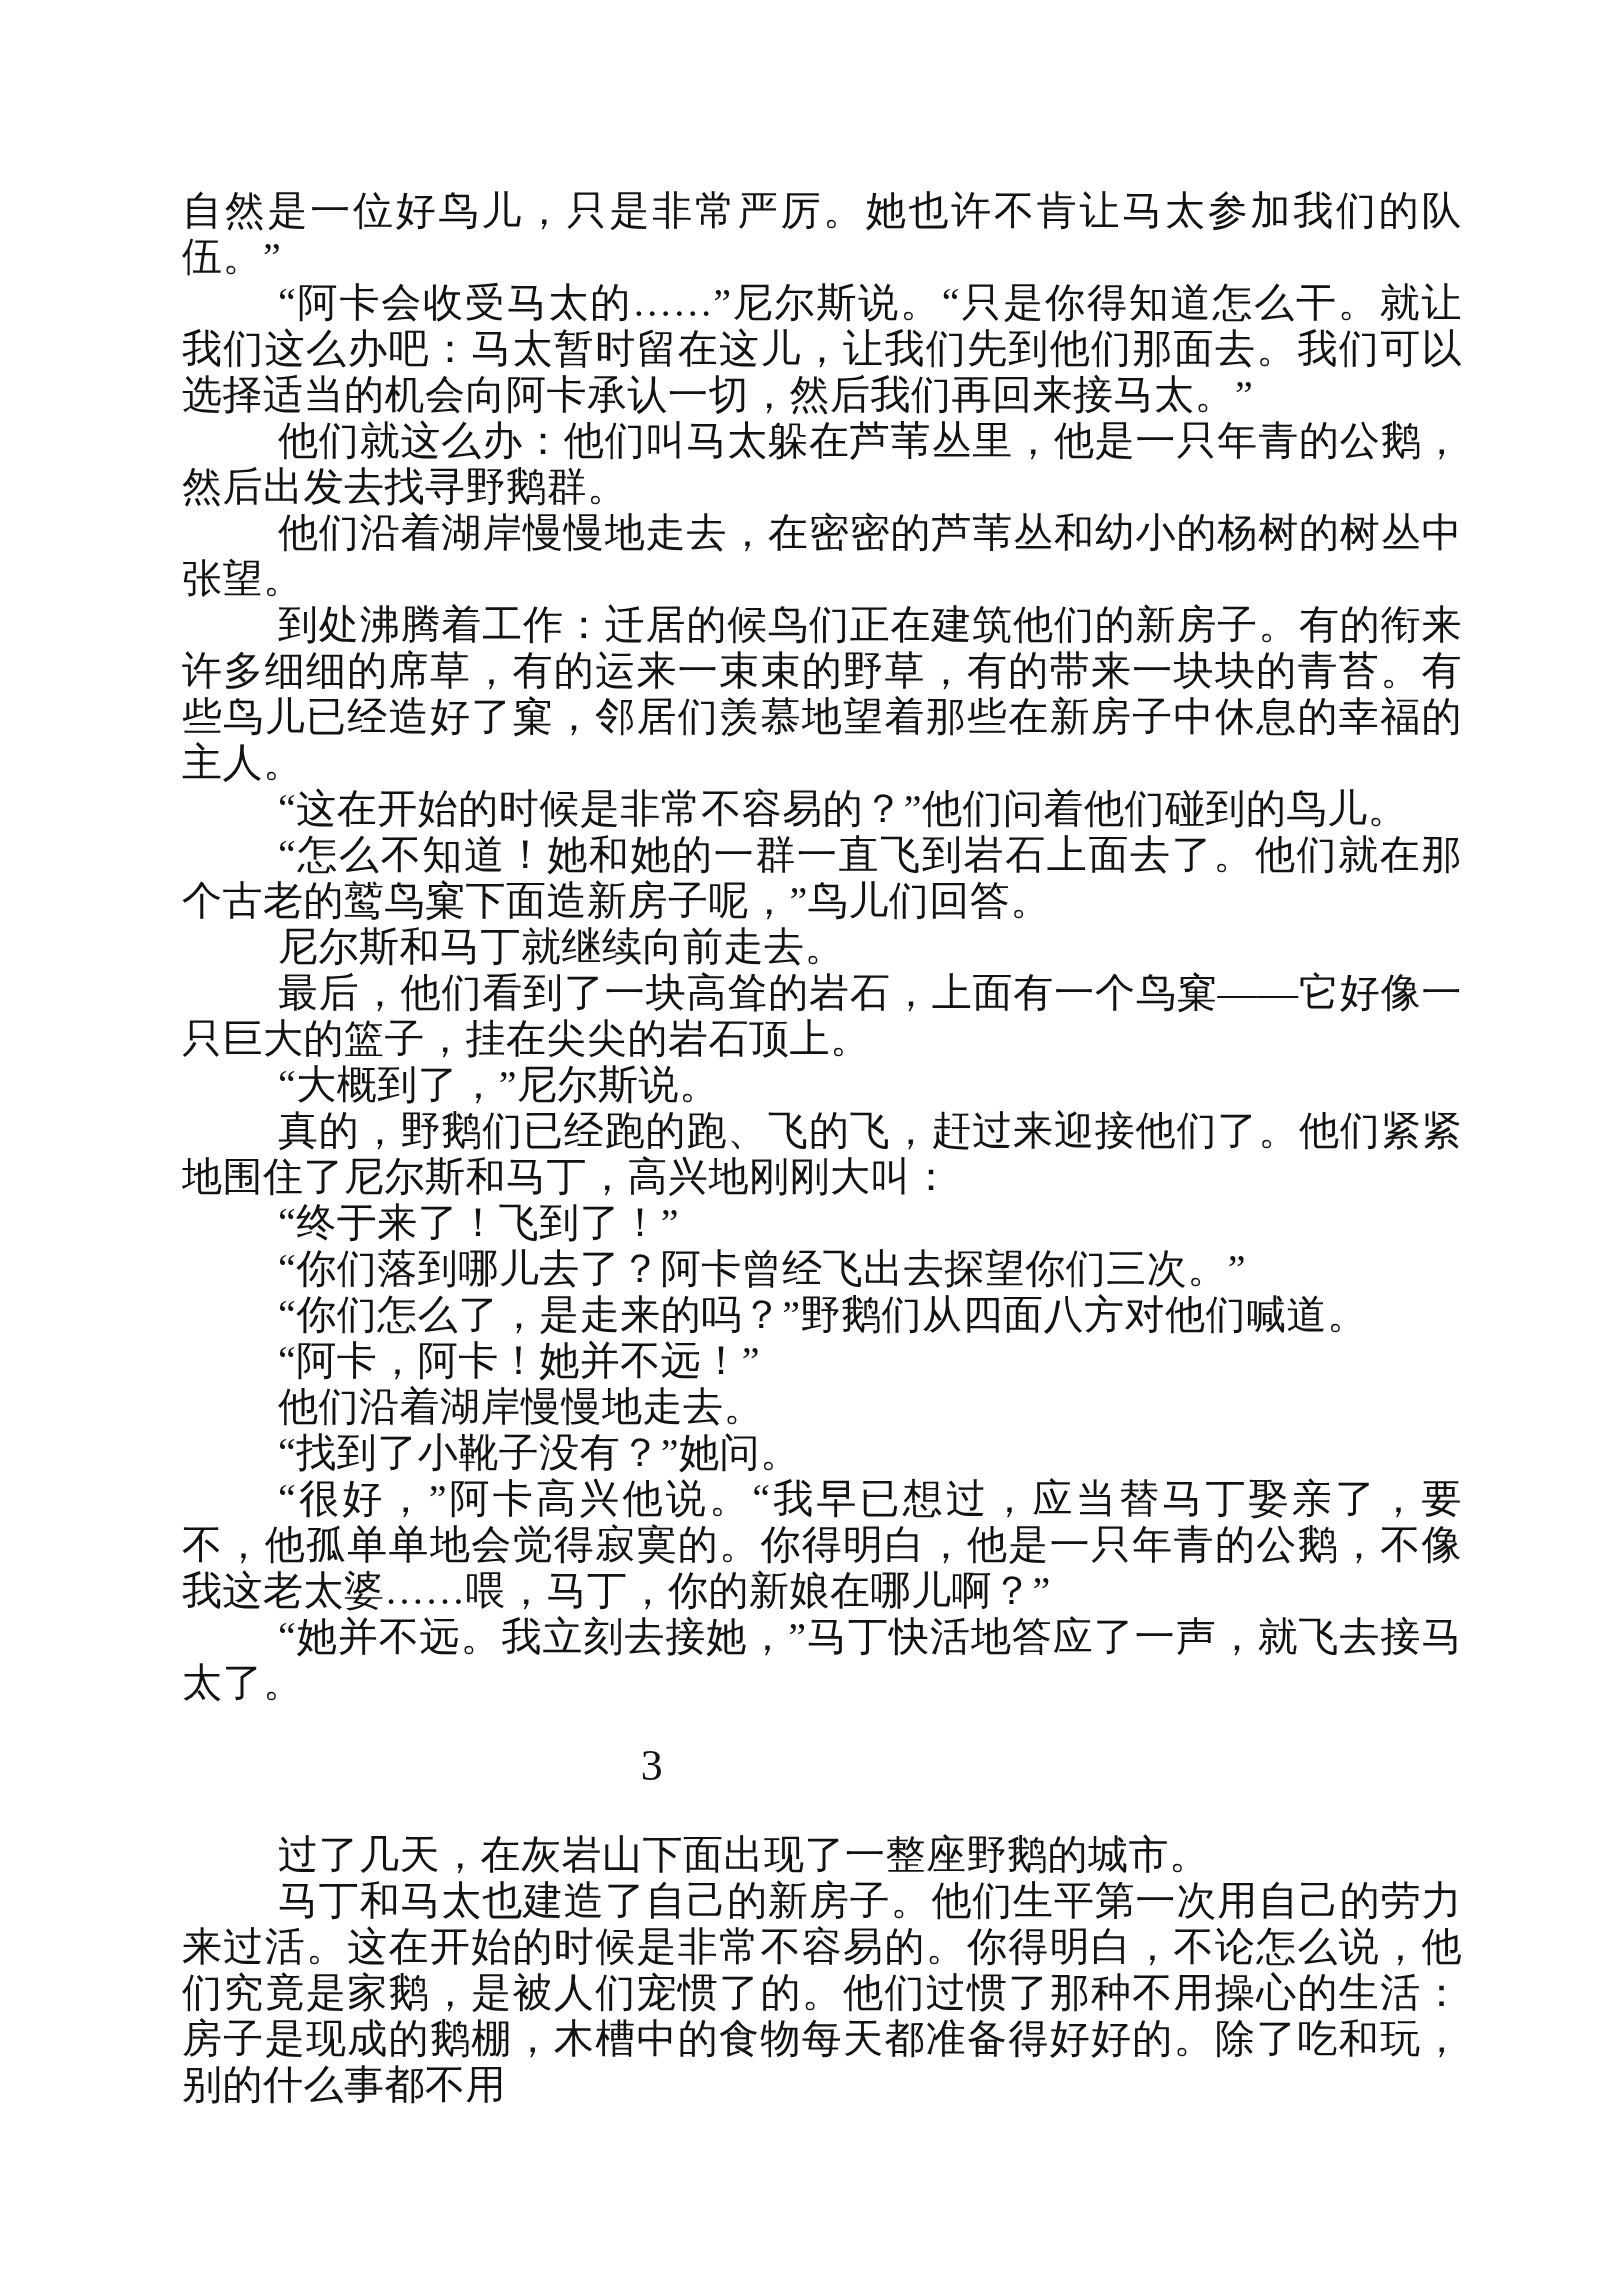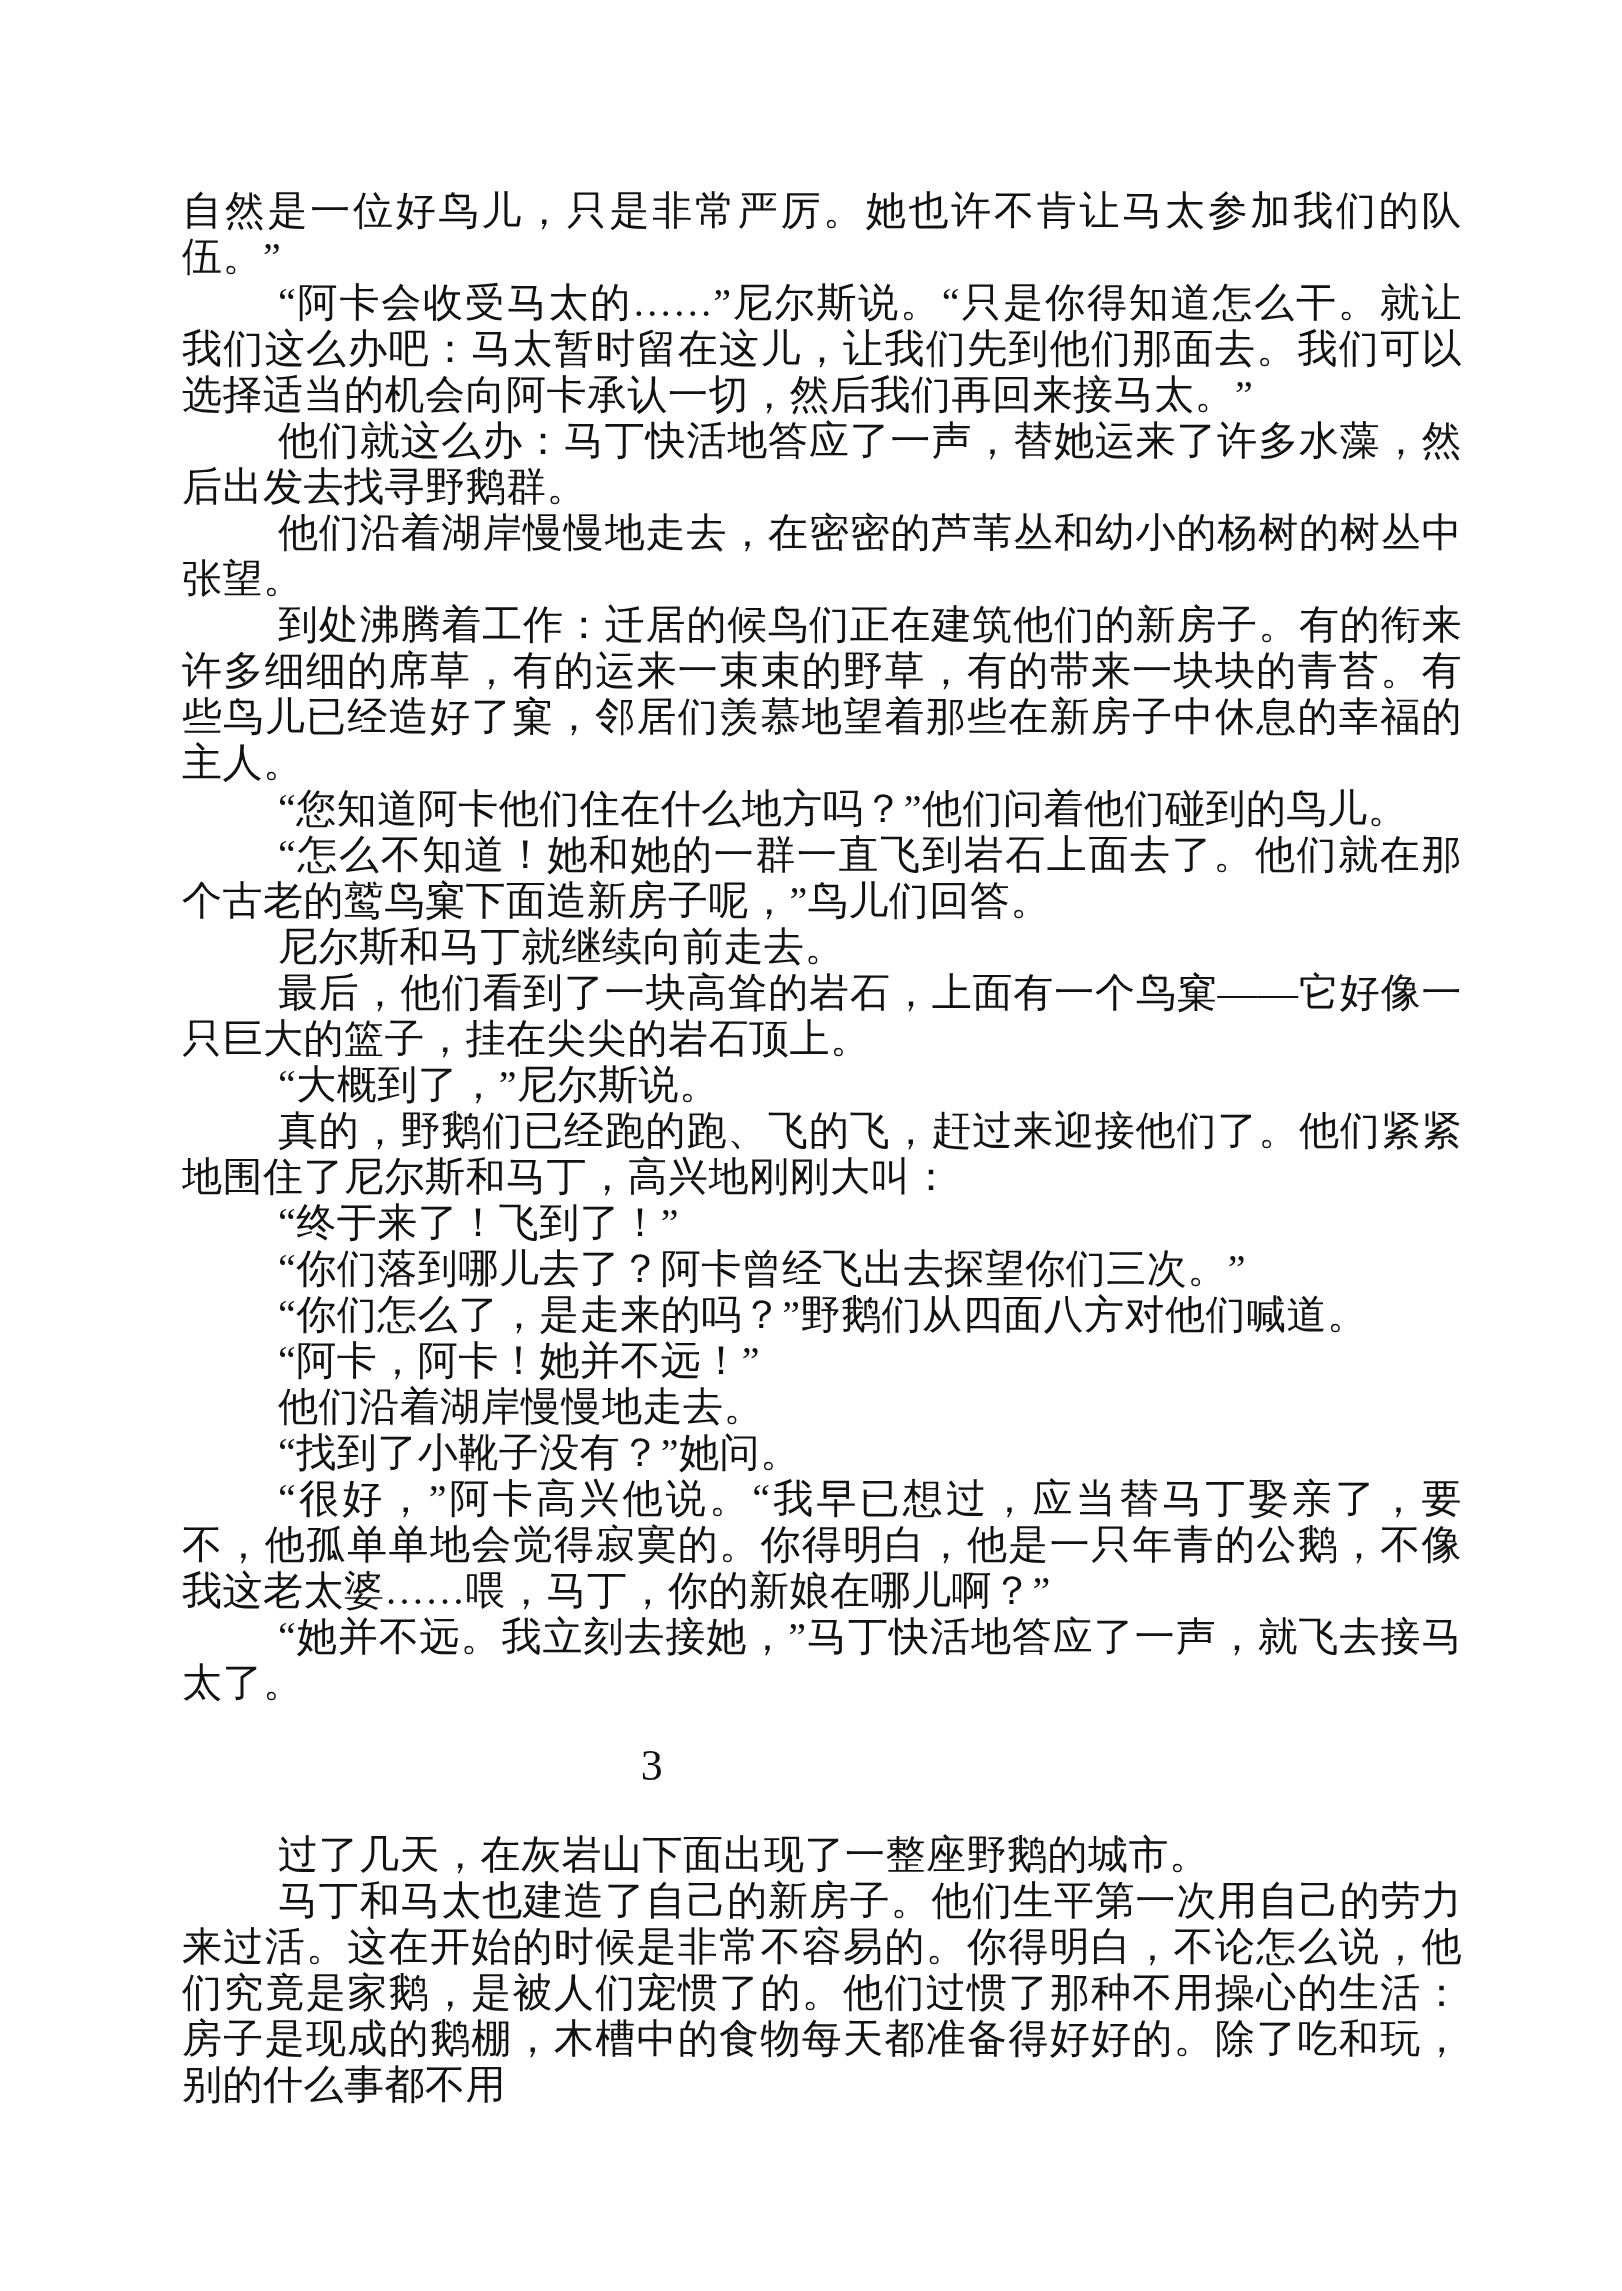--- a/index.html
+++ b/index.html
@@ -46,24 +46,24 @@
   }
 </style>
 </head>
 <body>
 
 <div class="page">
   <div class="text-block">
     <div>
         <p class="para no-indent">自然是一位好鸟儿，只是非常严厉。她也许不肯让马太参加我们的队伍。”</p>
         <p class="para">“阿卡会收受马太的……”尼尔斯说。“只是你得知道怎么干。就让我们这么办吧：马太暂时留在这儿，让我们先到他们那面去。我们可以选择适当的机会向阿卡承认一切，然后我们再回来接马太。”</p>
-        <p class="para">他们就这么办：马丁快活地答应了一声，替她运来了许多水藻，然后出发去找寻野鹅群。</p>
+        <p class="para">他们就这么办：他们叫马太躲在芦苇丛里，他是一只年青的公鹅，然后出发去找寻野鹅群。</p>
         <p class="para">他们沿着湖岸慢慢地走去，在密密的芦苇丛和幼小的杨树的树丛中张望。</p>
         <p class="para">到处沸腾着工作：迁居的候鸟们正在建筑他们的新房子。有的衔来许多细细的席草，有的运来一束束的野草，有的带来一块块的青苔。有些鸟儿已经造好了窠，邻居们羡慕地望着那些在新房子中休息的幸福的主人。</p>
-        <p class="para">“您知道阿卡他们住在什么地方吗？”他们问着他们碰到的鸟儿。</p>
+        <p class="para">“这在开始的时候是非常不容易的？”他们问着他们碰到的鸟儿。</p>
         <p class="para">“怎么不知道！她和她的一群一直飞到岩石上面去了。他们就在那个古老的鹫鸟窠下面造新房子呢，”鸟儿们回答。</p>
         <p class="para">尼尔斯和马丁就继续向前走去。</p>
         <p class="para">最后，他们看到了一块高耸的岩石，上面有一个鸟窠——它好像一只巨大的篮子，挂在尖尖的岩石顶上。</p>
         <p class="para">“大概到了，”尼尔斯说。</p>
         <p class="para">真的，野鹅们已经跑的跑、飞的飞，赶过来迎接他们了。他们紧紧地围住了尼尔斯和马丁，高兴地刚刚大叫：</p>
         <p class="para">“终于来了！飞到了！”</p>
         <p class="para">“你们落到哪儿去了？阿卡曾经飞出去探望你们三次。”</p>
         <p class="para">“你们怎么了，是走来的吗？”野鹅们从四面八方对他们喊道。</p>
         <p class="para">“阿卡，阿卡！她并不远！”</p>
         <p class="para">他们沿着湖岸慢慢地走去。</p>

